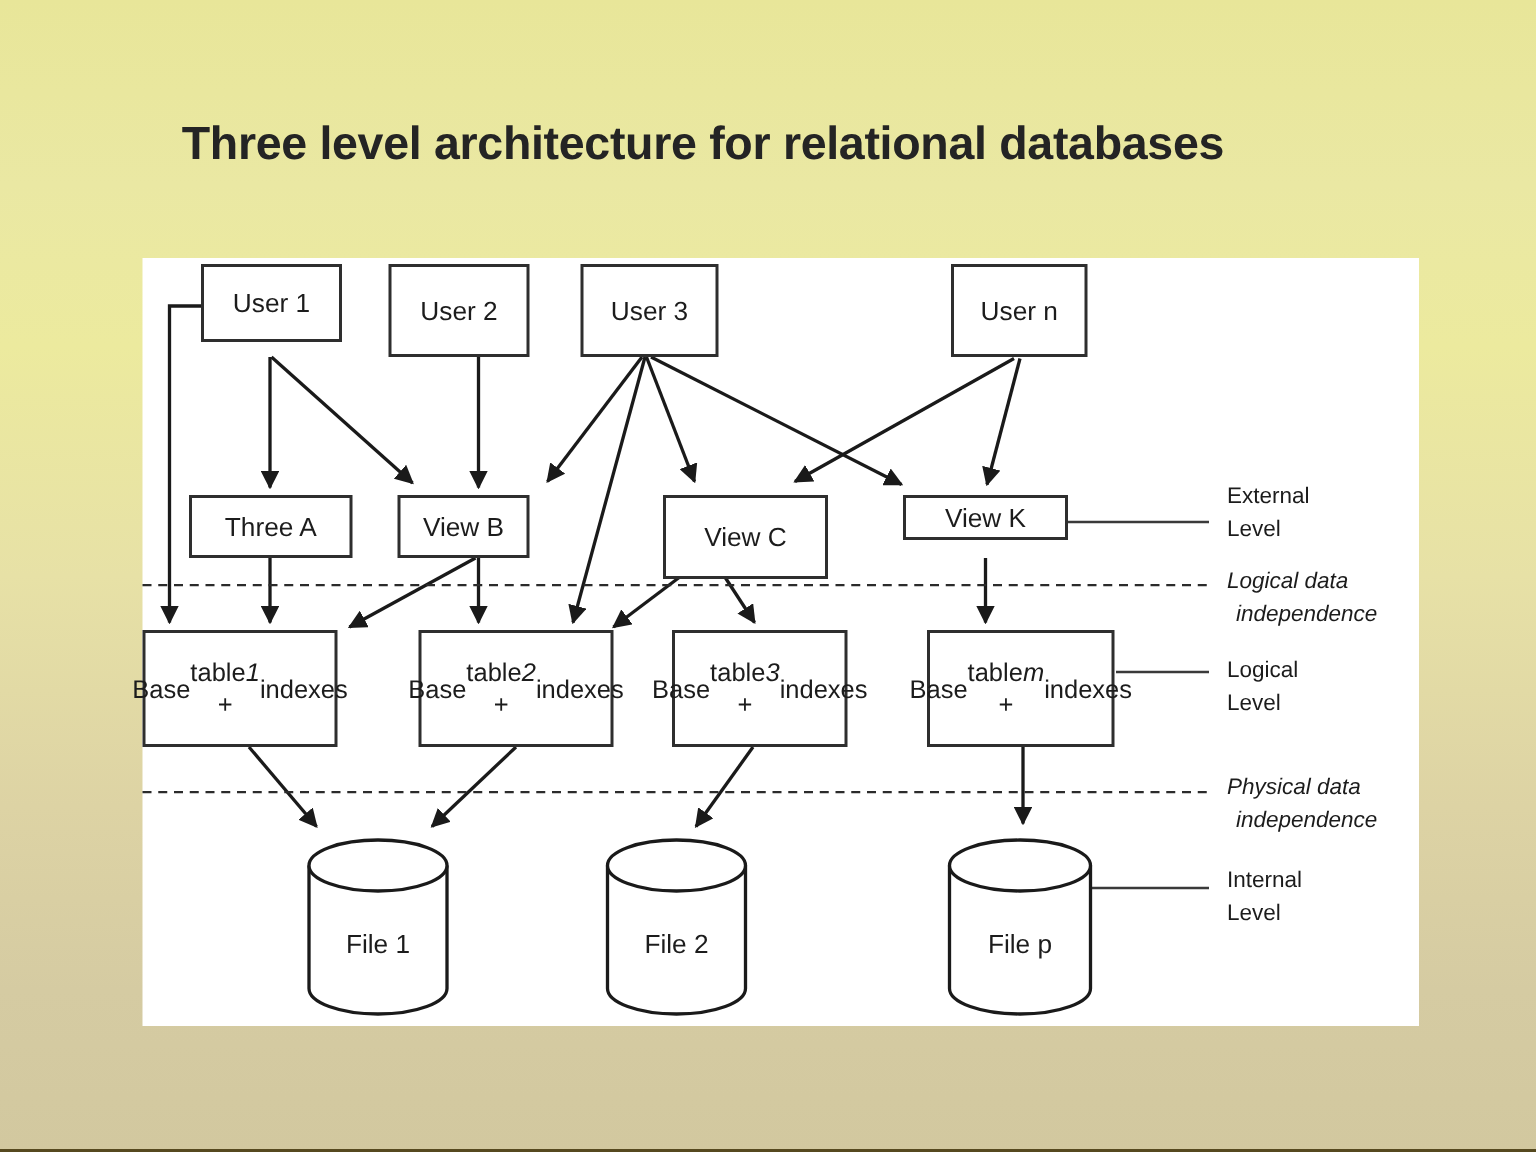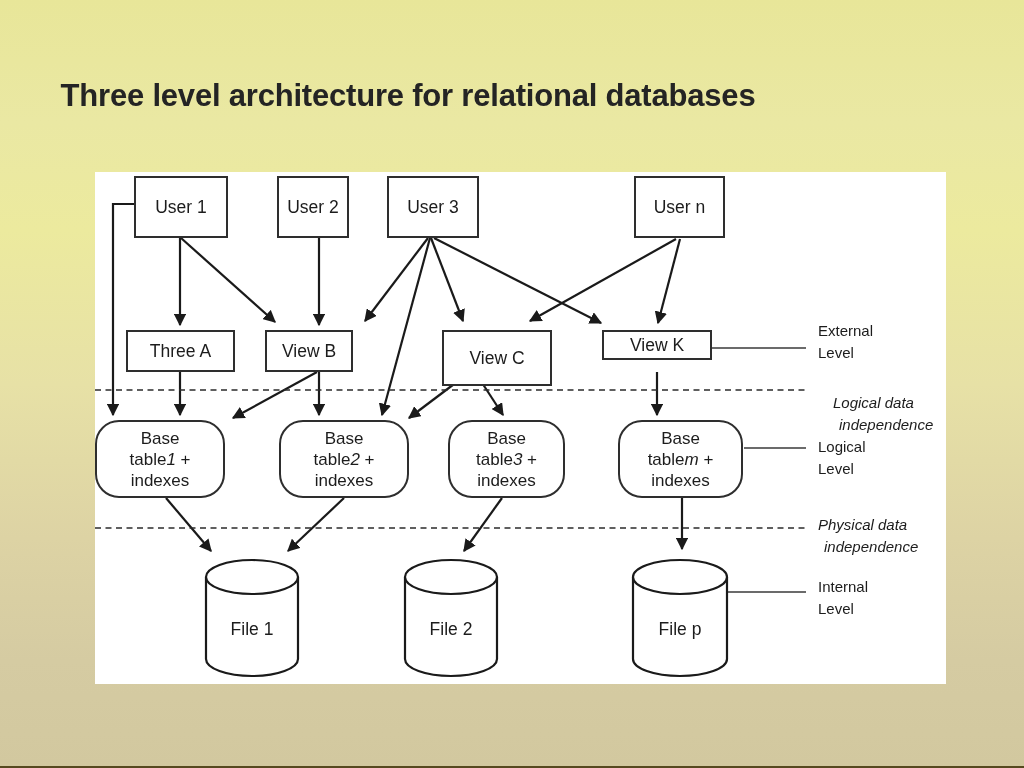--- a/index.html
+++ b/index.html
@@ -11,40 +11,40 @@
     background:linear-gradient(180deg,
       #e8e699 0%, #eae8a3 16%, #ecea9e 30%,
       #e7e1a6 50%, #ddd3a4 70%, #d5cba2 86%, #d2c89f 100%);
   }
   .bottom-edge{
     position:absolute;left:0;bottom:0;width:1024px;height:2px;
     background:#56491f;
   }
   .title{
     position:absolute;left:0;top:78px;width:816px;
-    text-align:center;
+    text-align:right;
     font-size:31px;font-weight:600;letter-spacing:-0.2px;
     color:#242424;
   }
   .panel{
     position:absolute;left:95px;top:172px;width:851px;height:512px;
     background:#ffffff;
   }
   svg.wires{position:absolute;left:0;top:0;width:1024px;height:768px;}
   .node{
     position:absolute;
     background:#ffffff;
     border:2px solid #2e2e2e;
     color:#1c1c1c;
     display:flex;align-items:center;justify-content:center;
     font-size:17.5px;
     box-sizing:border-box;
     text-align:center;
   }
-  .node.base{flex-direction:column;line-height:21px;font-size:17px;border-radius:24px;}
+  .node.base{line-height:21px;font-size:17px;}
   .node.base i{font-style:italic;}
   .file-label{
     position:absolute;width:92px;text-align:center;
     font-size:17.5px;color:#1c1c1c;
   }
   .lvl{
     position:absolute;left:818px;width:135px;
     font-size:15px;line-height:21.5px;color:#1c1c1c;
   }
   .lvl.it{font-style:italic;}
@@ -115,24 +115,24 @@
     <g stroke="#1a1a1a" stroke-width="2.2" fill="#ffffff">
       <path d="M206,577 L206,659 A46,17 0 0,0 298,659 L298,577"></path>
       <ellipse cx="252" cy="577" rx="46" ry="17"></ellipse>
       <path d="M405,577 L405,659 A46,17 0 0,0 497,659 L497,577"></path>
       <ellipse cx="451" cy="577" rx="46" ry="17"></ellipse>
       <path d="M633,577 L633,659 A47,17 0 0,0 727,659 L727,577"></path>
       <ellipse cx="680" cy="577" rx="47" ry="17"></ellipse>
     </g>
   </svg>
 
-  <div class="node" style="left:134px;top:176px;width:94px;height:62px;">
+  <div class="node" style="left:134px;top:176px;width:94px;height:52px;">
     <span>User 1</span>
   </div>
-  <div class="node" style="left:277px;top:176px;width:72px;height:62px;">
+  <div class="node" style="left:259px;top:176px;width:94px;height:62px;">
     <span>User 2</span>
   </div>
   <div class="node" style="left:387px;top:176px;width:92px;height:62px;">
     <span>User 3</span>
   </div>
   <div class="node" style="left:634px;top:176px;width:91px;height:62px;">
     <span>User n</span>
   </div>
 
   <div class="node" style="left:126px;top:330px;width:109px;height:42px;">
@@ -170,21 +170,21 @@
   </div>
 
   <div class="file-label" style="left:206px;top:619px;">File 1</div>
   <div class="file-label" style="left:405px;top:619px;">File 2</div>
   <div class="file-label" style="left:634px;top:619px;">File p</div>
 
   <div class="lvl" style="top:320px;">
     <div class="l1">External</div>
     <div class="l2">Level</div>
   </div>
-  <div class="lvl it" style="top:392px;margin-left:15px;">
+  <div class="lvl it" style="top:377px;">
     <div class="l1">Logical data</div>
     <div class="l2">independence</div>
   </div>
   <div class="lvl" style="top:436px;">
     <div class="l1">Logical</div>
     <div class="l2">Level</div>
   </div>
   <div class="lvl it" style="top:514px;">
     <div class="l1">Physical data</div>
     <div class="l2">independence</div>

